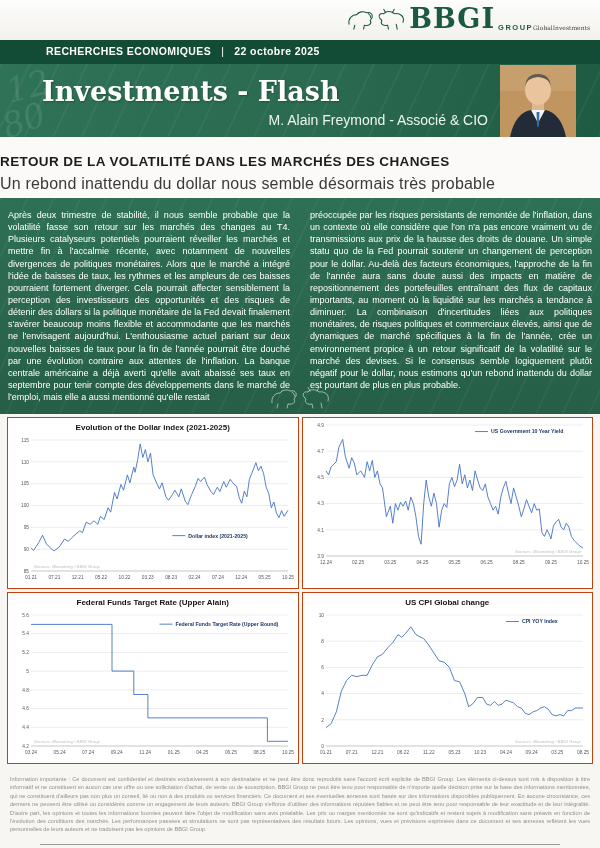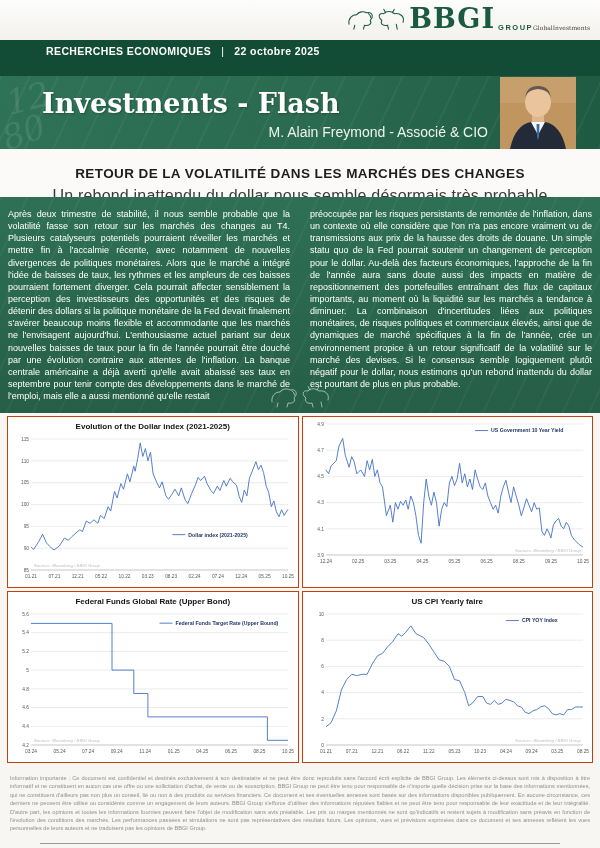--- a/index.html
+++ b/index.html
@@ -8,35 +8,35 @@
   
   .topstrip{height:40px;background:linear-gradient(#fdfdfc,#f2f1ed);position:relative;}
   .logo{position:absolute;right:10px;top:5px;display:flex;align-items:flex-end;}
   .logo-beasts{width:62px;height:27px;color:#1b5a42;margin-right:2px;}
   .logo-name{font-family:"DejaVu Serif",serif;font-weight:bold;font-size:27px;line-height:27px;
              color:#1b5a42;letter-spacing:1px;}
   .logo-stack{display:flex;flex-direction:row;margin-left:3px;line-height:1;padding-bottom:1px;}
   .logo-group{font-size:7.5px;font-weight:bold;letter-spacing:1.5px;color:#1b5a42;}
   .logo-sub{font-family:"DejaVu Serif",serif;font-size:6px;color:#4a463c;margin-top:1px;}
   
-  .band{height:36px;background:#124b36;color:#fff;font-size:10.5px;font-weight:bold;
+  .band{height:24px;background:#124b36;color:#fff;font-size:10.5px;font-weight:bold;
         letter-spacing:.4px;line-height:22px;padding-left:46px;}
   .band .sep{margin:0 10px;font-weight:normal;}
   
   .hero{height:73px;position:relative;
         background:repeating-linear-gradient(115deg,rgba(255,255,255,.045) 0 2px,rgba(0,0,0,0) 2px 26px),
         linear-gradient(100deg,#2e7257 0%,#2a6a50 55%,#1f5a43 100%);}
   .hero-title{position:absolute;left:42px;top:12px;font-family:"DejaVu Serif",serif;font-weight:bold;
               font-size:27px;color:#fff;text-shadow:1px 1px 2px rgba(0,0,0,.25);}
   .hero-author{position:absolute;right:112px;bottom:9px;font-size:14px;color:#eef4f0;}
   .portrait{position:absolute;left:500px;top:1px;width:76px;height:72px;display:block;}
   .bg-glyph{position:absolute;color:rgba(255,255,255,.10);font-family:"DejaVu Serif",serif;
             font-size:34px;font-style:italic;pointer-events:none;}
   
-  .headline{height:48px;text-align:center;padding-top:17px;box-sizing:border-box;background:#fbfaf8;}
+  .headline{height:61px;padding-top:17px;box-sizing:border-box;background:#fbfaf8;}
   .headline h1{margin:0;font-size:13.5px;letter-spacing:.4px;color:#1d1d1d;font-weight:bold;}
   .headline h2{margin:6px 0 0;font-size:16px;font-weight:normal;color:#3a3a3a;letter-spacing:.2px;}
   
   .article{height:216px;box-sizing:border-box;position:relative;padding:11px 8px 0;
            background:repeating-linear-gradient(115deg,rgba(255,255,255,.04) 0 2px,rgba(0,0,0,0) 2px 24px),
            linear-gradient(#2e7056,#265e47);
            display:flex;gap:20px;color:#fff;}
   .article .col{width:288px;font-size:9px;line-height:1.35;text-align:justify;}
   .watermark{position:absolute;left:50%;bottom:3px;transform:translateX(-50%);width:66px;height:28px;
              color:rgba(255,255,255,.55);}
@@ -176,21 +176,21 @@
           <text class="xlab" x="212.8" y="146">08.25</text>
           <text class="xlab" x="244.9" y="146">09.25</text>
           <text class="xlab" x="277.0" y="146">10.25</text>
           <polyline class="series" points="20.0,52.9 22.6,56.8 25.1,48.9 30.3,43.7 32.9,29.3 36.7,21.4 39.3,38.4 43.1,50.2 45.7,39.7 48.3,45.0 50.8,56.8 54.7,52.9 58.5,59.4 61.1,43.7 63.7,52.9 66.3,42.4 68.8,59.4 71.4,52.9 74.0,65.9 76.5,69.9 80.4,98.7 84.3,88.2 86.8,105.2 89.4,85.6 92.0,92.2 94.5,84.3 97.1,88.2 99.7,83.0 102.2,92.2 104.8,79.1 107.4,85.6 109.9,98.7 112.5,118.4 115.1,126.2 117.7,85.6 120.2,62.0 122.8,79.1 125.4,88.2 127.9,75.1 130.5,85.6 133.1,109.2 135.7,92.2 138.2,85.6 140.8,89.5 143.4,65.9 145.9,59.4 148.5,68.6 151.1,62.0 153.6,46.3 156.2,65.9 158.8,56.8 161.4,69.9 163.9,62.0 166.5,72.5 169.1,52.9 171.6,62.0 174.2,69.9 176.8,72.5 179.3,65.9 181.9,79.1 184.5,85.6 187.1,92.2 189.6,88.2 192.2,96.1 194.8,79.1 197.3,69.9 199.9,63.3 202.5,75.1 205.0,85.6 207.6,69.9 210.2,79.1 212.8,88.2 215.3,98.7 217.9,90.8 220.5,81.7 223.0,88.2 225.6,94.8 228.2,85.6 230.7,92.2 233.3,90.8 235.9,114.4 238.4,118.4 241.0,111.8 243.6,117.0 244.9,121.0 247.4,107.9 250.0,103.9 252.6,101.3 255.2,109.2 257.7,111.8 260.3,105.2 262.9,109.2 265.4,118.4 268.0,122.3 270.6,124.9 273.1,127.5 277.0,130.1"></polyline>
           <line class="series" x1="169.06" y1="13.55" x2="182.06" y2="13.55"></line>
           <text class="legend" x="185.06" y="15.450000000000001">US Government 10 Year Yield</text>
           <text class="source" text-anchor="end" x="275" y="135">Sources: Bloomberg / BBGI Group</text>
         </svg>
     </div>
     <div class="panel">
-      <div class="ctitle">Federal Funds Global Rate (Upper Bond)</div>
+      <div class="ctitle">Federal Funds Target Rate (Upper Alain)</div>
       <svg class="csvg" viewBox="0 0 283 152">
           <line class="grid" x1="20" y1="138.0" x2="277" y2="138.0"></line>
           <text class="ylab" x="18" y="139.7">4.2</text>
           <line class="grid" x1="20" y1="119.3" x2="277" y2="119.3"></line>
           <text class="ylab" x="18" y="121">4.4</text>
           <line class="grid" x1="20" y1="100.6" x2="277" y2="100.6"></line>
           <text class="ylab" x="18" y="102.3">4.6</text>
           <line class="grid" x1="20" y1="81.9" x2="277" y2="81.9"></line>
           <text class="ylab" x="18" y="83.60000000000001">4.8</text>
           <line class="grid" x1="20" y1="63.1" x2="277" y2="63.1"></line>
@@ -212,21 +212,21 @@
           <text class="xlab" x="219.9" y="146">06.25</text>
           <text class="xlab" x="248.4" y="146">08.25</text>
           <text class="xlab" x="277.0" y="146">10.25</text>
           <polyline class="series" points="20.0,16.4 101.0,16.4 101.0,63.1 122.8,63.1 122.8,86.5 136.9,86.5 136.9,109.9 256.4,109.9 256.4,133.3 277.0,133.3"></polyline>
           <line class="series" x1="148.5" y1="16.17" x2="161.5" y2="16.17"></line>
           <text class="legend" x="164.5" y="18.07">Federal Funds Target Rate  (Upper Bound)</text>
           <text class="source" text-anchor="start" x="23" y="135">Sources: Bloomberg / BBGI Group</text>
         </svg>
     </div>
     <div class="panel">
-      <div class="ctitle">US CPI Yearly faire</div>
+      <div class="ctitle">US CPI Global change</div>
       <svg class="csvg" viewBox="0 0 283 152">
           <line class="grid" x1="20" y1="138.0" x2="277" y2="138.0"></line>
           <text class="ylab" x="18" y="139.7">0</text>
           <line class="grid" x1="20" y1="111.8" x2="277" y2="111.8"></line>
           <text class="ylab" x="18" y="113.5">2</text>
           <line class="grid" x1="20" y1="85.6" x2="277" y2="85.6"></line>
           <text class="ylab" x="18" y="87.3">4</text>
           <line class="grid" x1="20" y1="59.4" x2="277" y2="59.4"></line>
           <text class="ylab" x="18" y="61.1">6</text>
           <line class="grid" x1="20" y1="33.2" x2="277" y2="33.2"></line>

